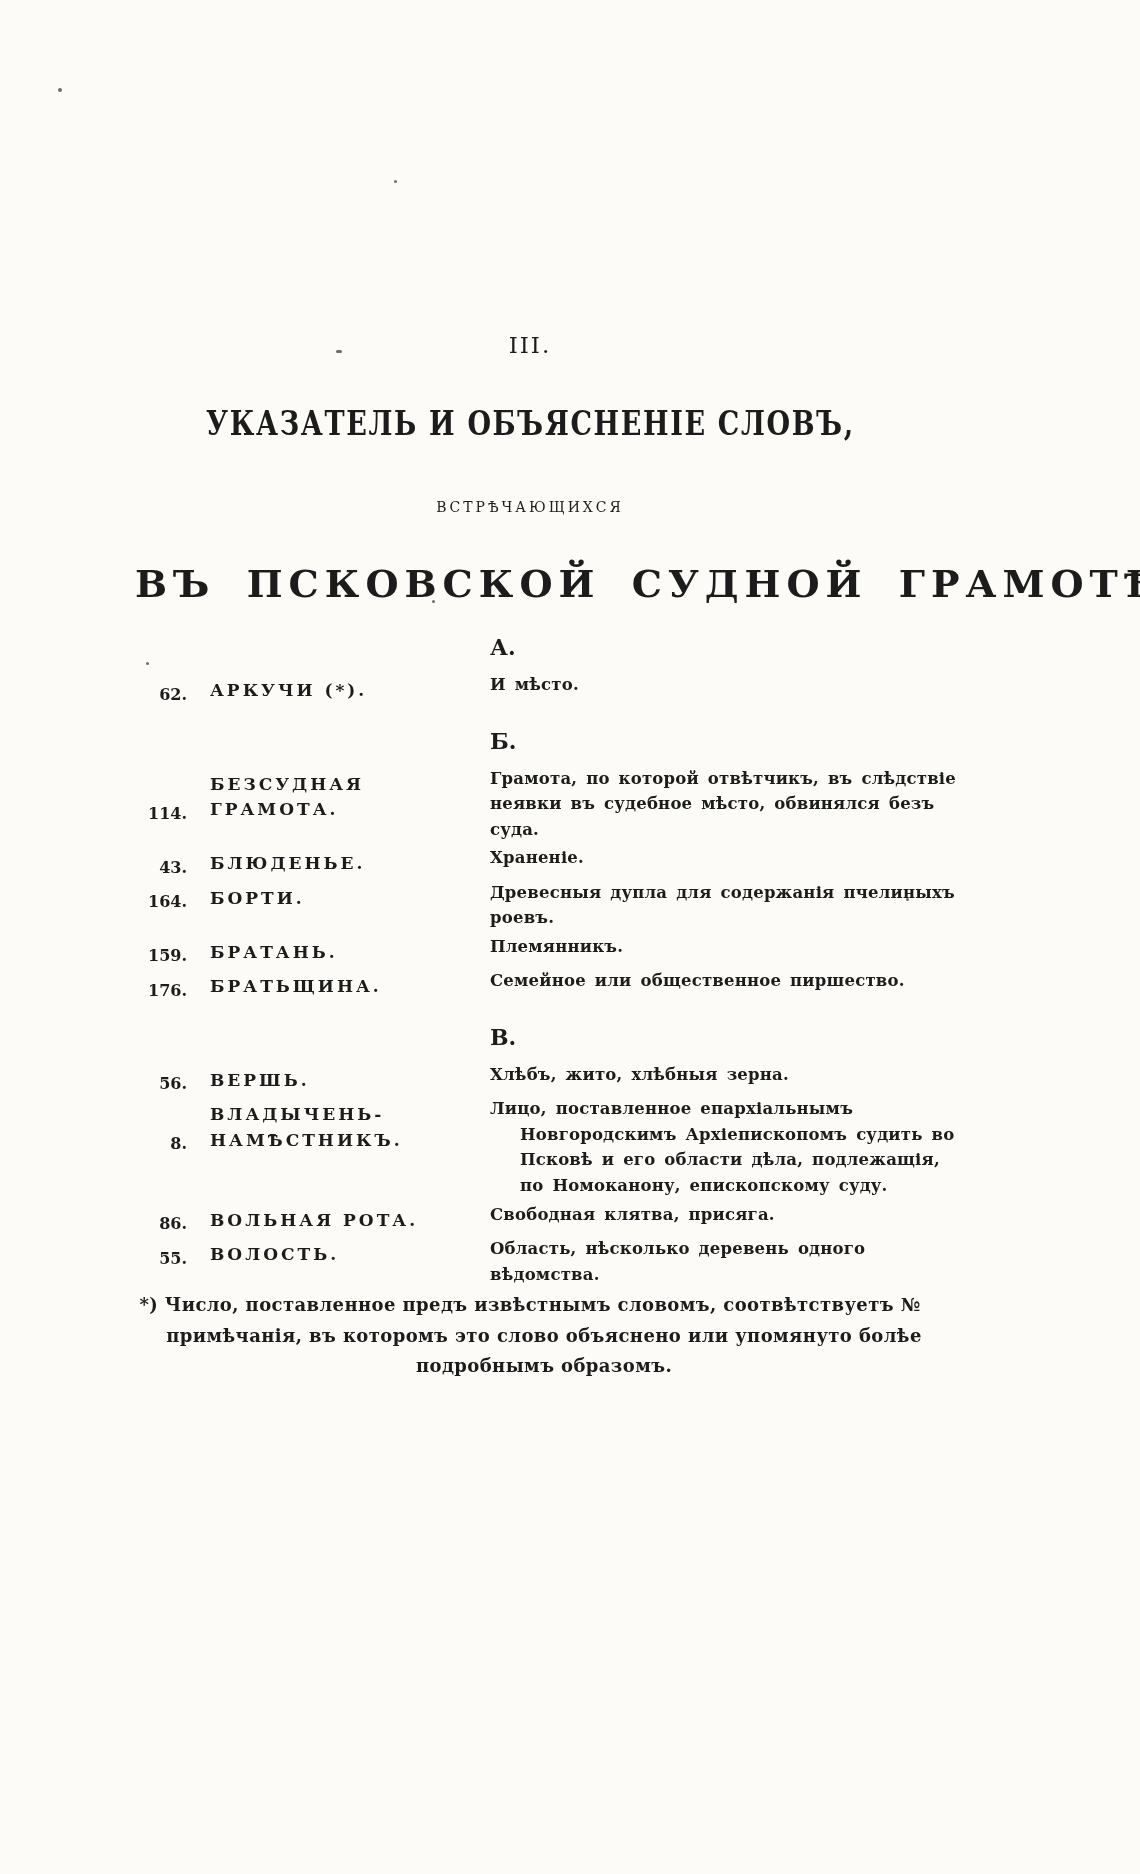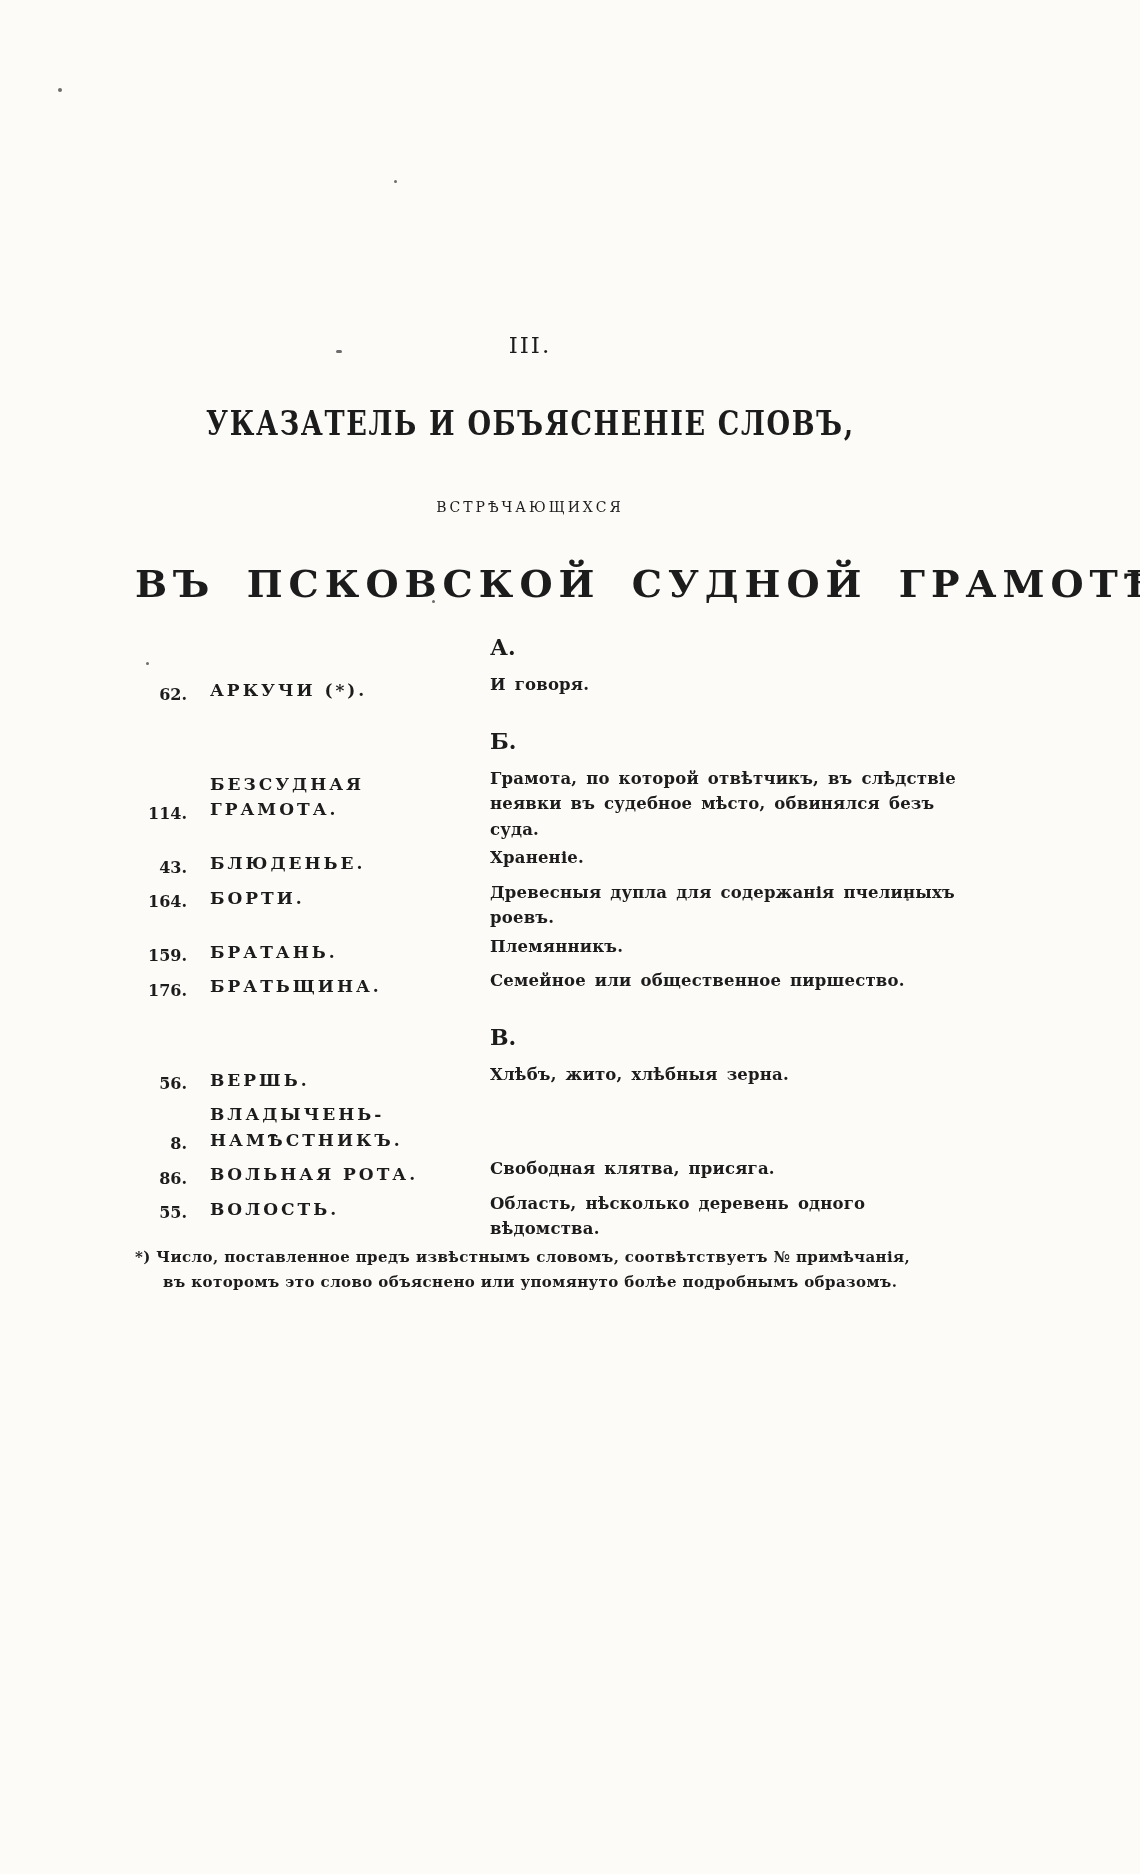--- a/index.html
+++ b/index.html
@@ -52,23 +52,23 @@
     line-height:1.5;
   }
   .def {
     flex:1; font-weight:bold; font-size:16.5px;
     line-height:1.55; letter-spacing:0.2px; word-spacing:3px;
   }
   .def.hang { padding-left:30px; text-indent:-30px; }
 
   .footnote {
     width:790px;
-    font-weight:bold; font-size:15px; line-height:1.7;
+    font-weight:bold; font-size:18px; line-height:1.7;
     letter-spacing:0.4px;
-    padding-left:28px; text-indent:-28px;
+    padding-left:28px; text-indent:-28px;text-align:center;
   }
 
   .speck { position:absolute; background:#6d6d6d; border-radius:50%; }
 </style>
 </head>
 <body>
 
 <div class="page">
 
   <div class="speck" style="left:58px;top:88px;width:4px;height:4px;"></div>
@@ -87,21 +87,21 @@
 
   <div class="glossary">
 
     <div class="section-letter first">А.</div>
 
     <div class="entry">
       <div class="entry-left">
         <span class="num">62.</span>
         <span class="term">Аркучи (*).</span>
       </div>
-      <div class="def">И говоря.</div>
+      <div class="def">И мѣсто.</div>
     </div>
 
     <div class="section-letter">Б.</div>
 
     <div class="entry">
       <div class="entry-left">
         <span class="num">114.</span>
         <span class="term">Безсудная грамота.</span>
       </div>
       <div class="def">Грамота, по которой отвѣтчикъ, въ слѣдствіе неявки въ судебное мѣсто, обвинялся безъ суда.</div>
@@ -149,20 +149,21 @@
         <span class="term">Вершь.</span>
       </div>
       <div class="def">Хлѣбъ, жито, хлѣбныя зерна.</div>
     </div>
 
     <div class="entry">
       <div class="entry-left">
         <span class="num">8.</span>
         <span class="term">Владычень-намѣстникъ.</span>
       </div>
+      <div class="def hang">Лицо, поставленное епархіальнымъ Новгородскимъ Архіепископомъ судить во Псковѣ и его области дѣла, подлежащія, по Номоканону, епископскому суду.</div>
     </div>
 
     <div class="entry">
       <div class="entry-left">
         <span class="num">86.</span>
         <span class="term">Вольная рота.</span>
       </div>
       <div class="def">Свободная клятва, присяга.</div>
     </div>
 

